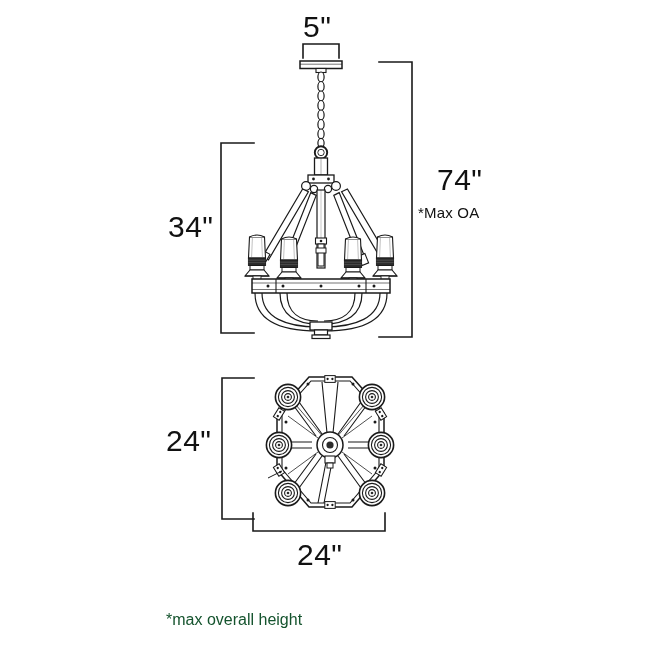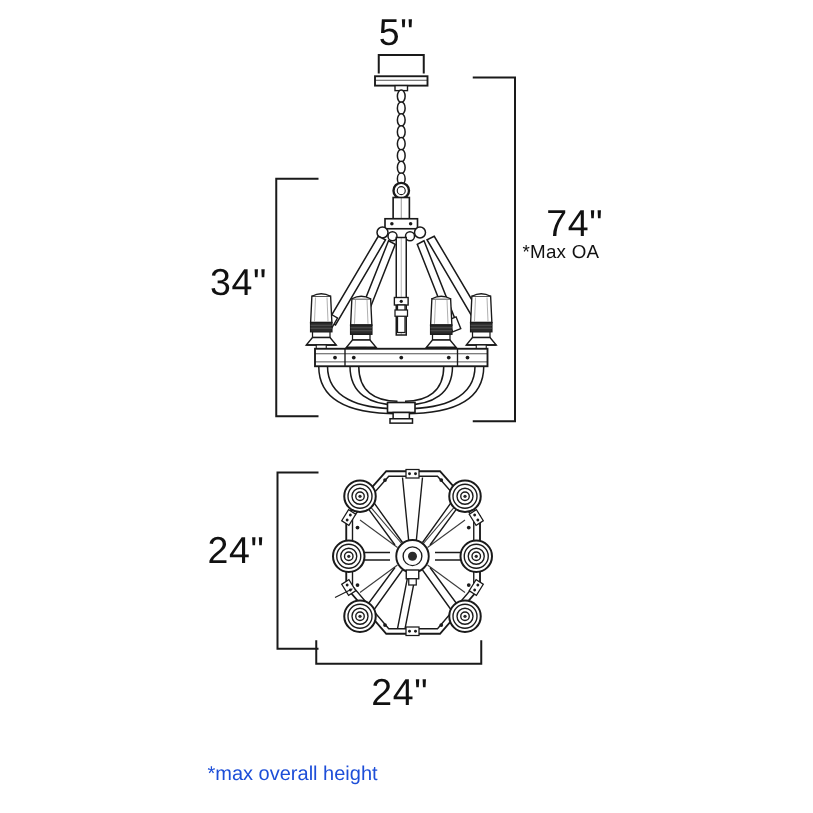--- a/index.html
+++ b/index.html
@@ -44,38 +44,38 @@
     line-height: 30px;
   }
   .dim-note {
     font-size: 15px;
     line-height: 17px;
     letter-spacing: 0.2px;
   }
   .footnote {
     position: absolute;
     font-size: 16px;
-    color: #1d4ed8;
+    color: #14532d;
     white-space: nowrap;
   }
   #label-width-top {
     left: 303px;
     top: 12px;
   }
   #label-height-fixture {
     left: 168px;
     top: 212px;
   }
   #label-height-overall {
     left: 437px;
     top: 165px;
   }
   #label-overall-note {
     left: 418px;
-    top: 193px;
+    top: 204px;
   }
   #label-plan-height {
     left: 166px;
     top: 426px;
   }
   #label-plan-width {
     left: 297px;
     top: 540px;
   }
   #footnote-text {

